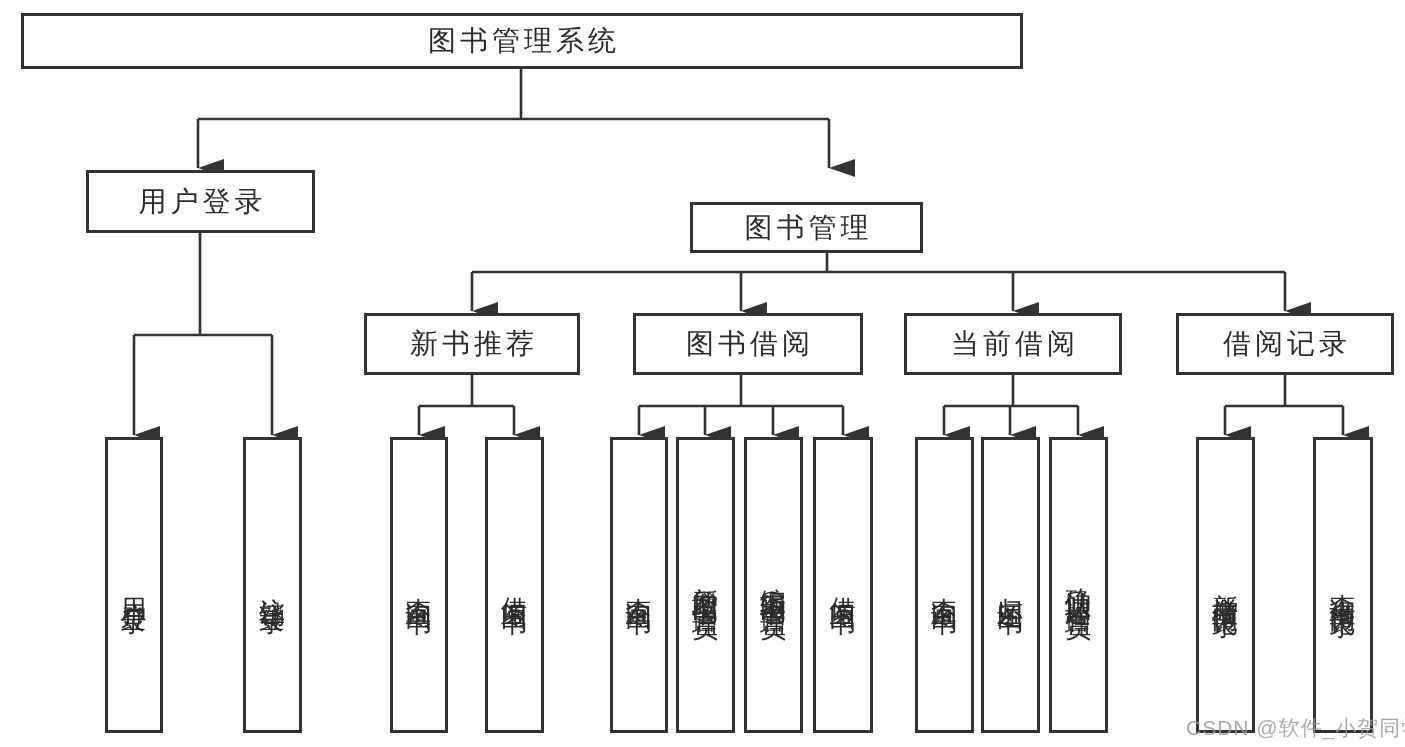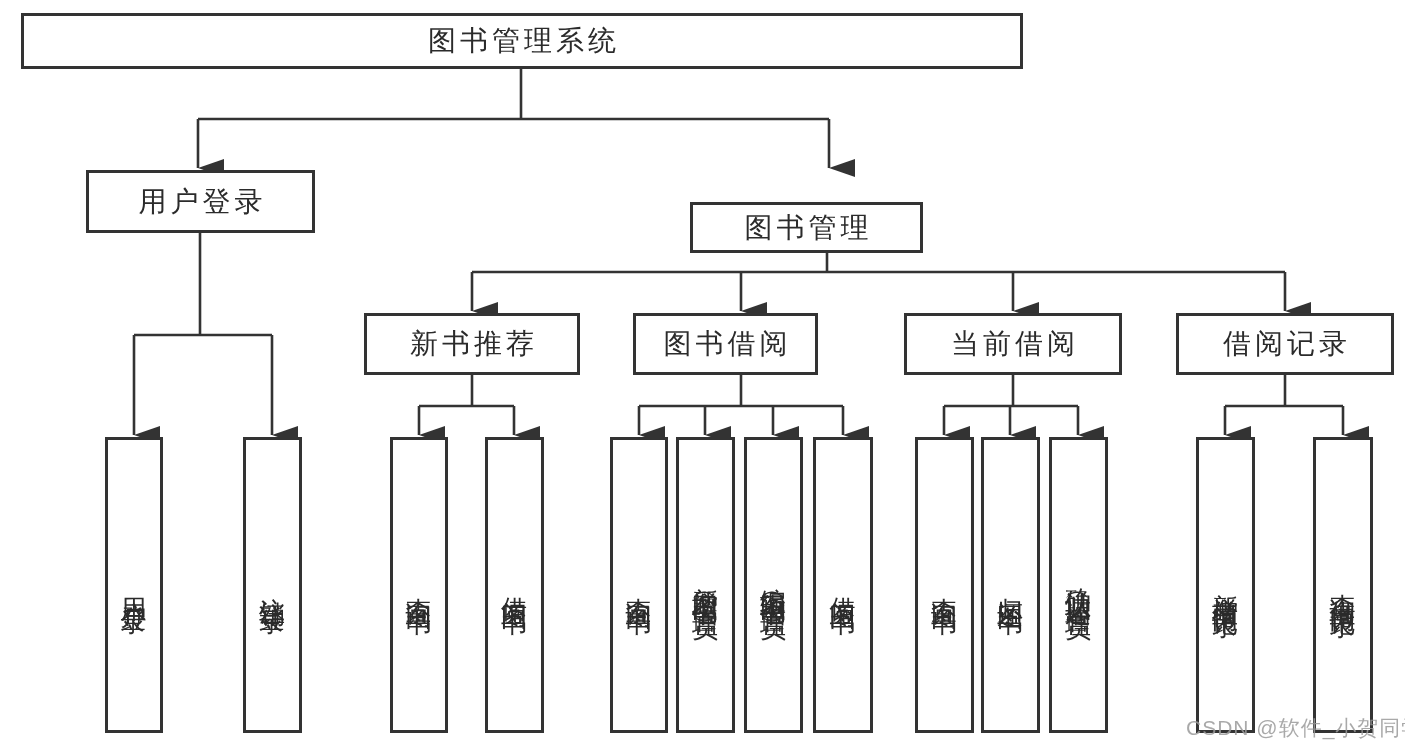--- a/index.html
+++ b/index.html
@@ -48,21 +48,21 @@
     writing-mode: vertical-rl;
     text-orientation: mixed;
     letter-spacing: 4px;
     line-height: 1;
     color: var(--text);
   }
   .root  { left: 21px;  top: 13px;  width: 1002px; height: 56px; }
   .l1-a  { left: 86px;  top: 170px; width: 229px;  height: 63px; }
   .l1-b  { left: 690px; top: 170px; width: 233px;  height: 51px; margin-top: 32px; }
   .l2-a  { left: 364px; top: 313px; width: 216px;  height: 62px; }
-  .l2-b  { left: 633px; top: 313px; width: 185px;  height: 62px; font-family: Liberation Serif, serif; }
+  .l2-b  { left: 633px; top: 313px; width: 230px;  height: 62px; font-family: Liberation Serif, serif; }
   .l2-c  { left: 904px; top: 313px; width: 218px;  height: 62px; }
   .l2-d  { left: 1176px;top: 313px; width: 218px;  height: 62px; }
   .g1c1 { left: 105px;  width: 58px; }
   .g1c2 { left: 243px;  width: 59px; }
   .g2c1 { left: 390px;  width: 58px; }
   .g2c2 { left: 485px;  width: 59px; }
   .g3c1 { left: 610px;  width: 58px; }
   .g3c2 { left: 676px;  width: 59px; }
   .g3c3 { left: 744px;  width: 59px; }
   .g3c4 { left: 813px;  width: 60px; }

